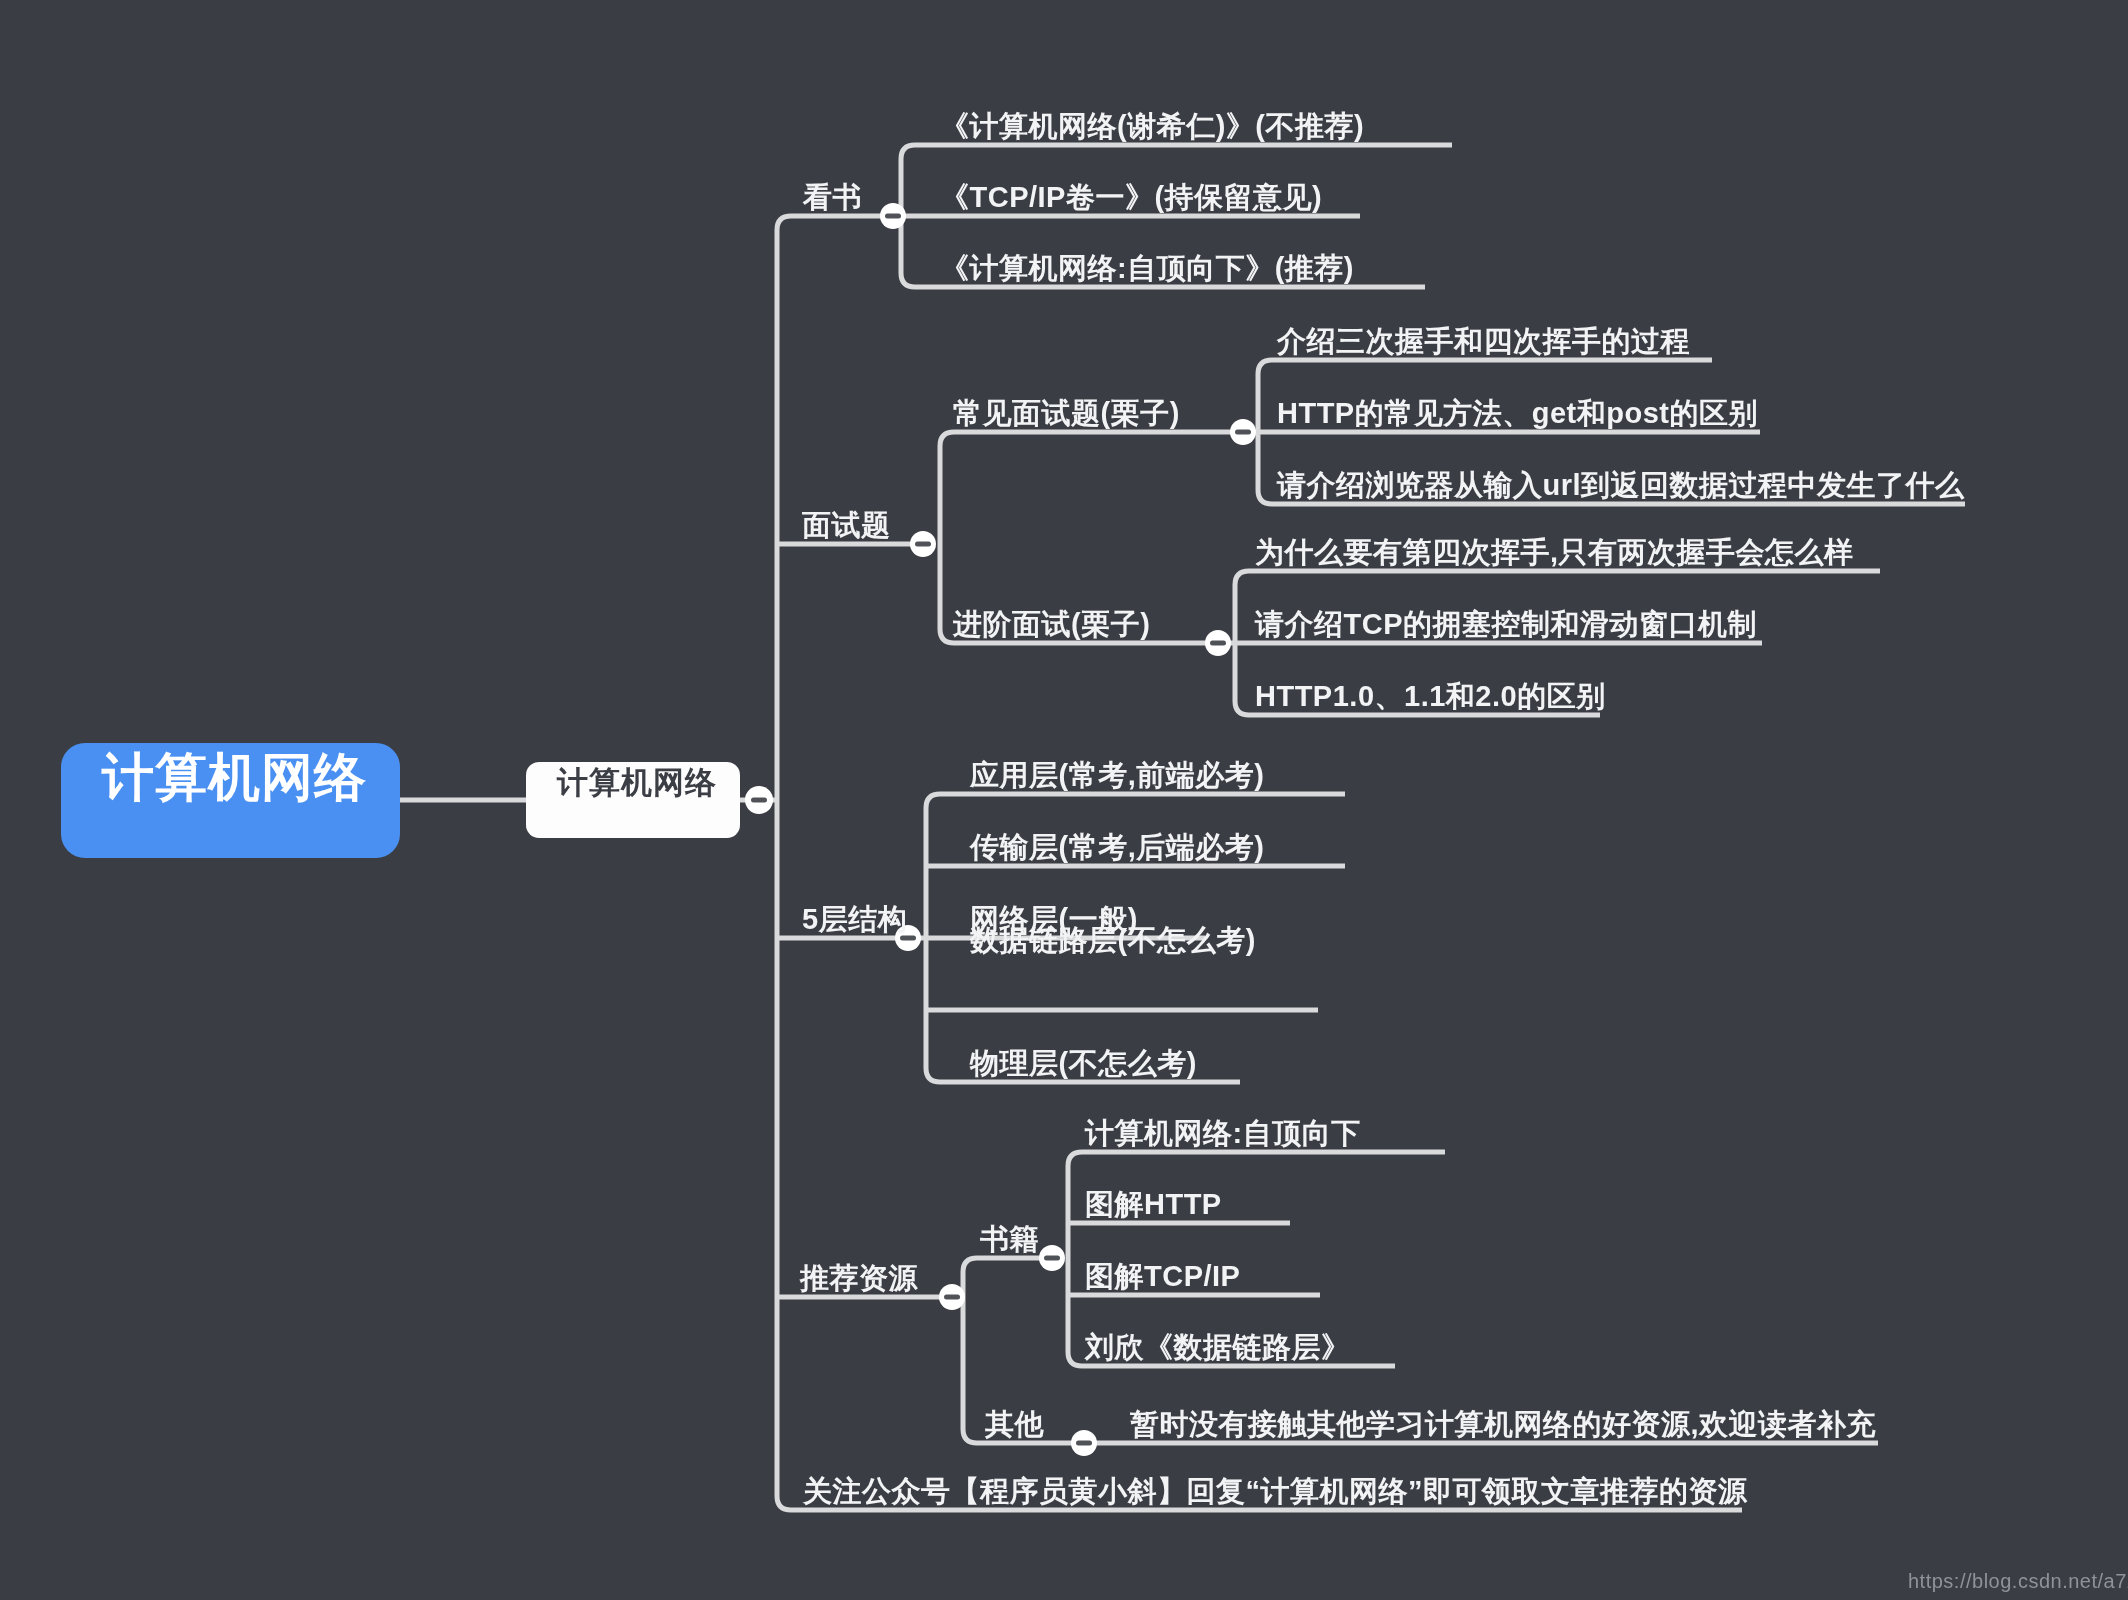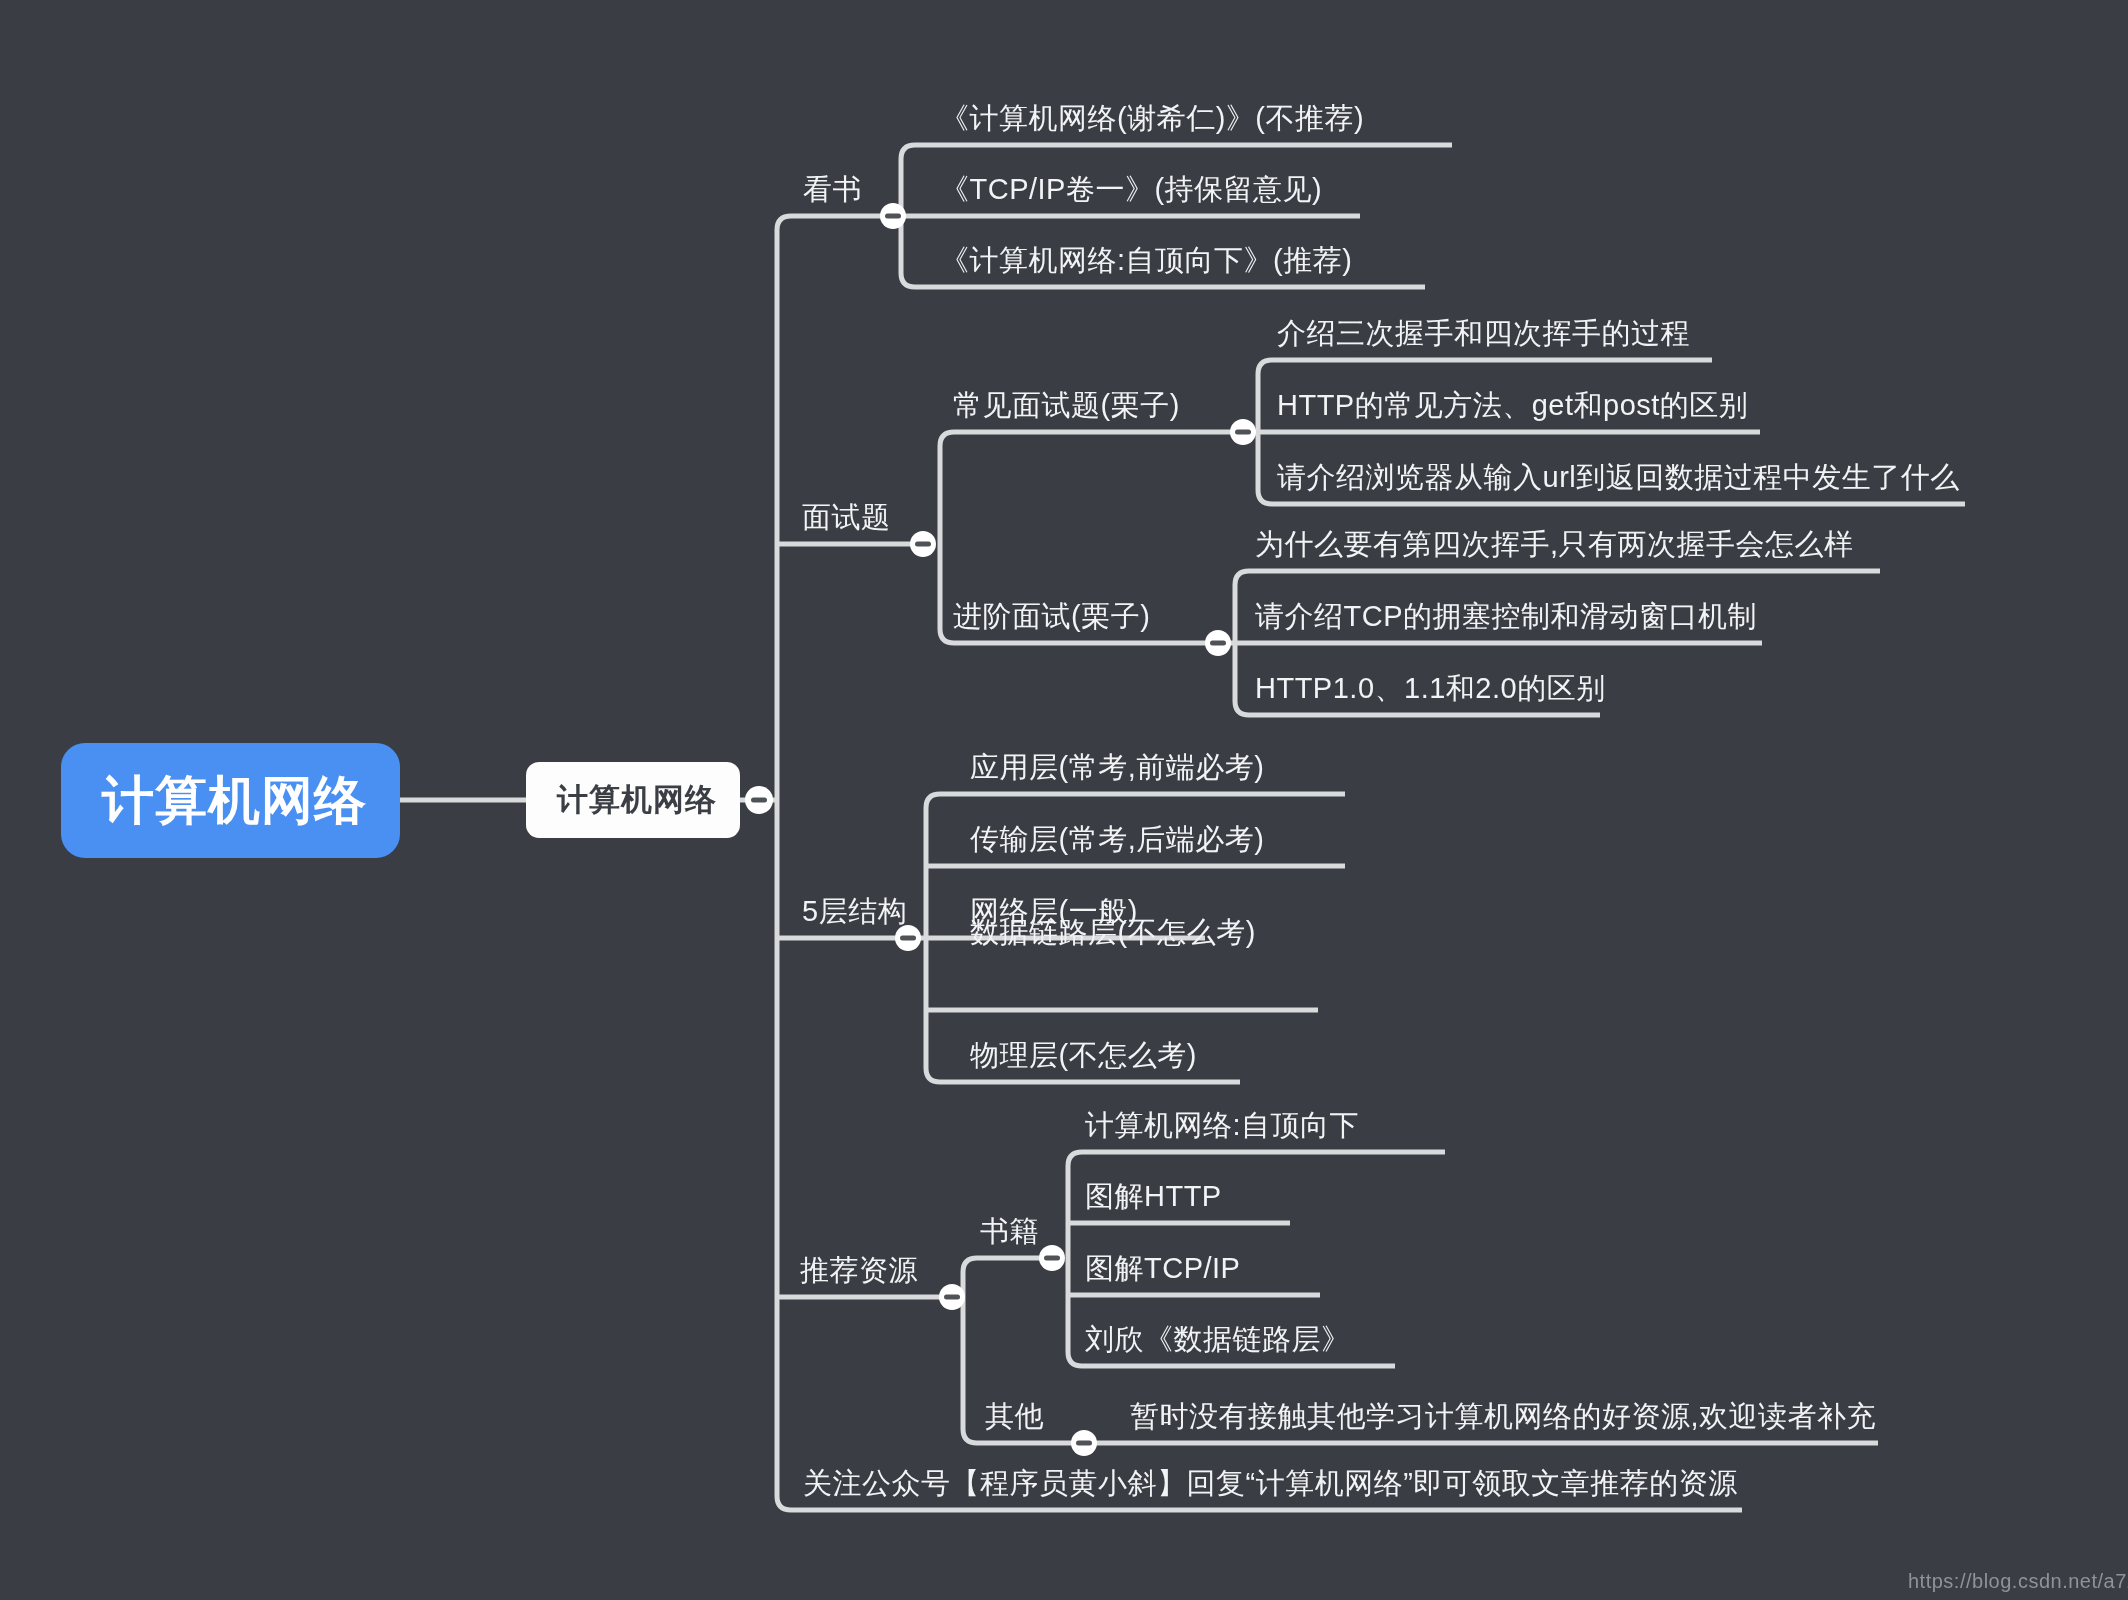--- a/index.html
+++ b/index.html
@@ -4,25 +4,25 @@
 <style>
   html,body{margin:0;padding:0;background:#2e3136;}
   .canvas{
     position:relative;width:2128px;height:1600px;overflow:hidden;
     background:#3a3d43;
     font-family:"Liberation Sans","DejaVu Sans",sans-serif;
   }
   .canvas svg{position:absolute;left:0;top:0;}
   .txt{
     position:absolute;white-space:nowrap;
-    font-size:29px;line-height:34px;font-weight:400;
-    color:#f2f3f5;letter-spacing:0.5px;
+    font-size:29px;line-height:34px;font-weight:700;
+    color:#f2f3f5;letter-spacing:0.5px;margin-top:8px;
   }
   .node-box{
-    position:absolute;display:flex;align-items:center;justify-content:center;
+    position:absolute;display:flex;justify-content:center;
     box-sizing:border-box;
     padding-left:8px;
   }
   .root-box{
     left:61px;top:743px;width:339px;height:115px;border-radius:24px;
     background:#4a90f2;color:#ffffff;font-size:52px;font-weight:700;letter-spacing:1px;
   }
   .center-box{
     left:526px;top:762px;width:214px;height:76px;border-radius:13px;
     background:#fdfdfe;color:#3b3e44;font-size:31px;font-weight:600;letter-spacing:1px;

